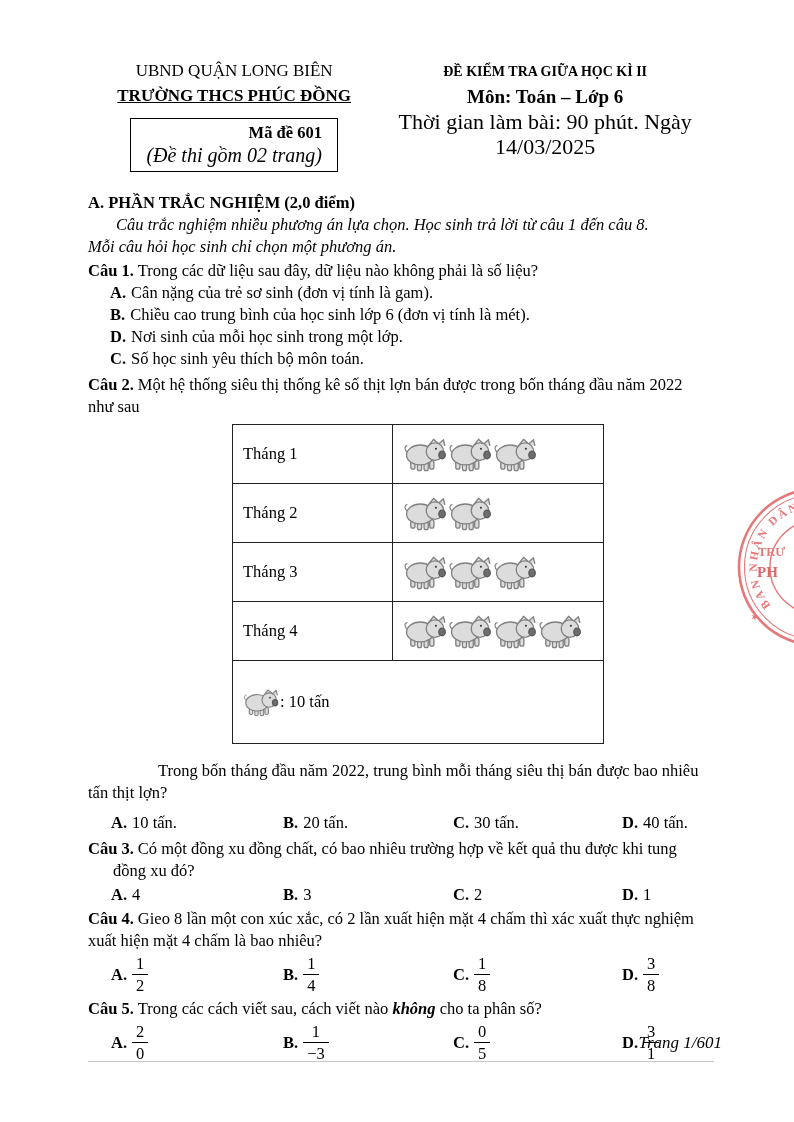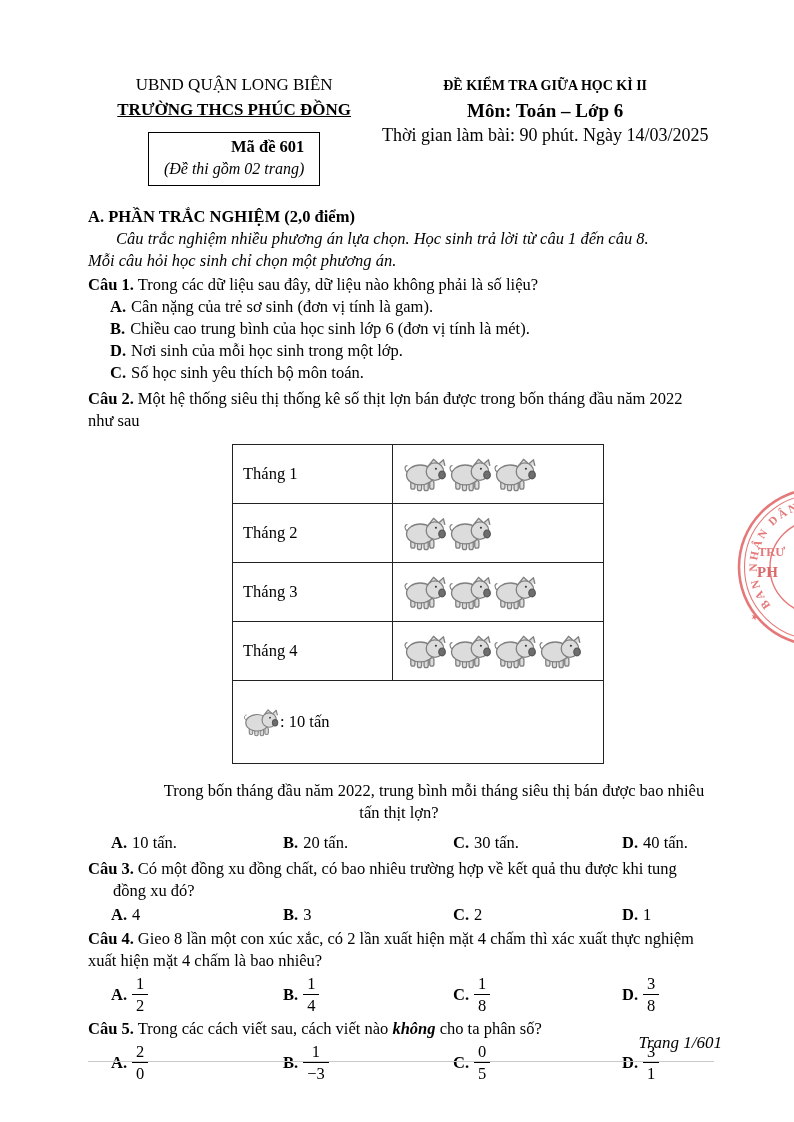--- a/index.html
+++ b/index.html
@@ -1,50 +1,50 @@
 <!DOCTYPE html>
 <html><head>
 <meta charset="utf-8">
 <style>
   html,body{margin:0;padding:0;background:#fff;}
   .page{position:relative;width:794px;height:1122px;background:#fff;overflow:hidden;
         font-family:"Liberation Serif","DejaVu Serif",serif;color:#000;}
-  .content{position:absolute;left:88px;top:74px;width:622px;font-size:16.5px;line-height:22px;}
+  .content{position:absolute;left:88px;top:60px;width:622px;font-size:16.5px;line-height:22px;}
   p{margin:0;}
   
   .header{display:flex;}
   .h-left{width:47%;text-align:center;}
   .h-right{width:53%;text-align:center;}
   .h-l1{font-size:17px;}
   .h-l2{font-size:17px;font-weight:bold;text-decoration:underline;margin-top:3px;}
   .code-box{display:inline-block;border:1.6px solid #000;margin-top:11px;padding:3px 15px 5px;text-align:right;}
   .code-c1{font-weight:bold;font-size:16.5px;}
-  .code-c2{font-style:italic;font-size:16px;}
+  .code-c2{font-style:italic;font-size:20px;}
   .h-r1{font-weight:bold;font-size:14px;line-height:24px;}
   .h-r2{font-weight:bold;font-size:19px;line-height:25px;}
-  .h-r3,.h-r4{font-size:18px;line-height:25px;}
+  .h-r3,.h-r4{font-size:22px;line-height:25px;}
   
   .sec-title{font-weight:bold;margin-top:19px;line-height:23px;}
   .instr{font-style:italic;}
   .instr-first{text-indent:28px;}
   .q{margin-top:2px;}
   .q-label{font-weight:bold;margin-right:4px;}
   .mt4{margin-top:4px;}
   .opt-lines .opt-line{margin-left:22px;}
   .opt-line .opt-label{margin-right:5px;}
   
-  .picto{border-collapse:collapse;margin:12px 0 0 144px;}
+  .picto{border-collapse:collapse;margin:6px 0 0 144px;}
   .picto td{border:1.4px solid #222;}
   .pt-label{width:148px;padding-left:10px;height:54px;}
   .pt-icons{width:198px;padding:2px 2px 2px 10px;height:54px;}
   .pig{width:44px;height:36px;vertical-align:middle;margin-right:1px;}
   .pt-legend{padding:22px 10px;height:38px;}
   .pig-slot .pig{width:36px;height:30px;}
   .pt-legend span{vertical-align:middle;}
-  .q2q{margin-top:16px;text-indent:70px;text-align:center;}
+  .q2q{margin-top:16px;text-indent:70px;}
   .hang{margin-top:4px;padding-left:25px;text-indent:-25px;}
   
   .opt-row{display:grid;grid-template-columns:172px 170px 169px auto;padding-left:23px;margin-top:8px;}
   .opt{white-space:nowrap;}
   .opt .opt-label{font-weight:bold;margin-right:5px;}
   .opt-text{}
   .frac-row{margin-top:1px;margin-bottom:1px;}
   .frac-row .opt{display:inline-flex;align-items:center;}
   .frac{display:inline-block;text-align:center;line-height:21px;vertical-align:middle;}
   .frac .num{display:block;border-bottom:1.3px solid #000;padding:0 4px 0;}

